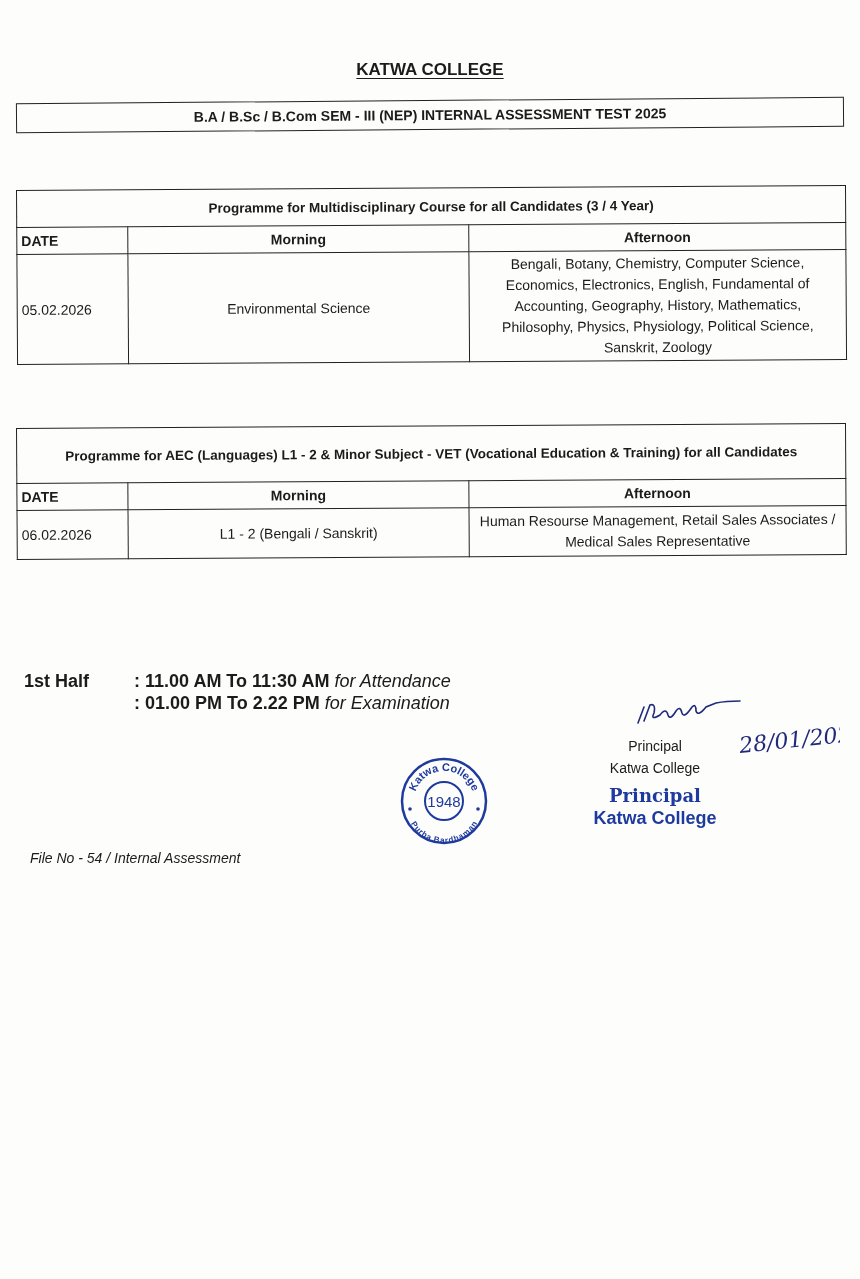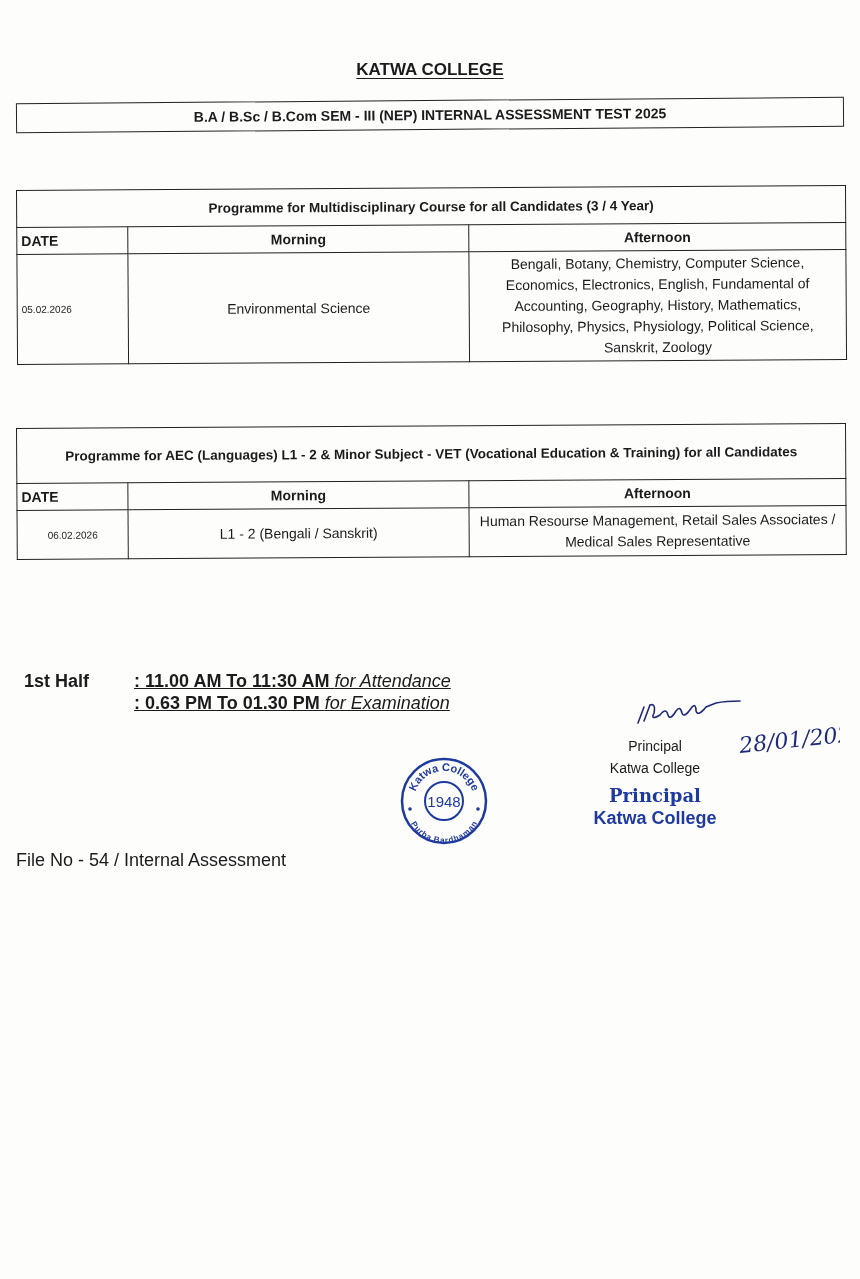--- a/index.html
+++ b/index.html
@@ -10,36 +10,36 @@
   .subtitle-box{position:absolute;top:100px;left:16px;width:826px;height:28px;border:1.5px solid #222;
          transform:rotate(-0.45deg);display:flex;align-items:center;justify-content:center;
          font-size:14px;font-weight:bold;}
   table.sched{position:absolute;border-collapse:collapse;left:16px;width:830px;font-size:14px;transform-origin:left top;}
   table.sched td{border:1.5px solid #222;padding:3px 4px;}
   .t1{top:190px;transform:rotate(-0.35deg);}
   .t2{top:428px;transform:rotate(-0.35deg);}
   .prog{text-align:center;font-weight:bold;height:30px;font-size:13.5px;}
   .hdr td{font-weight:bold;height:20px;font-size:14px;}
   .hdr .c{text-align:center;}
-  .datecell{width:102px;text-align:left;font-size:10px;}
+  .datecell{width:102px;text-align:left;font-size:14px;}
   .morncell{width:332px;text-align:center;}
   .aftcell{text-align:center;line-height:21px;}
   .timing{position:absolute;top:670px;left:24px;font-size:18px;}
   .trow{display:flex;height:22px;align-items:center;}
   .tlabel{width:110px;font-weight:bold;}
-  .tval{font-weight:bold;text-decoration:underline;}
+  .tval{font-weight:bold;}
   .tval i{font-weight:normal;}
   .stamp{position:absolute;left:400px;top:757px;width:88px;height:88px;}
   .sig{position:absolute;left:600px;top:695px;width:240px;height:80px;}
   .principal-text{position:absolute;left:600px;top:735px;font-size:14px;text-align:center;width:110px;line-height:22px;}
   .principal-seal{position:absolute;left:570px;top:785px;width:170px;text-align:center;color:#1f3a9e;
          font-weight:bold;line-height:22px;}
   .principal-seal .p{font-family:"DejaVu Serif",serif;font-size:18px;}
   .principal-seal .k{font-family:"Liberation Sans",sans-serif;font-size:18px;}
-  .fileno{position:absolute;left:16px;top:850px;font-size:18px;}
+  .fileno{position:absolute;left:30px;top:850px;font-size:14px;font-style:italic;}
 </style>
 </head>
 <body>
 
 <div class="title">KATWA COLLEGE</div>
 <div class="subtitle-box">
   <span>B.A / B.Sc / B.Com SEM - III (NEP) INTERNAL ASSESSMENT TEST 2025</span>
 </div>
 
 <table class="sched t1">
@@ -64,35 +64,35 @@
   <tbody>
       <tr>
         <td colspan="3" class="prog" style="height:48px;">Programme for AEC (Languages)  L1 - 2 &amp; Minor Subject - VET (Vocational Education &amp; Training) for all Candidates</td>
       </tr>
   <tr class="hdr">
     <td>DATE</td>
     <td class="c">Morning</td>
     <td class="c">Afternoon</td>
   </tr>
   <tr>
-    <td class="datecell" style="height:38px;text-align:center;">06.02.2026</td>
+    <td class="datecell" style="height:38px;">06.02.2026</td>
     <td class="morncell">L1 - 2 (Bengali / Sanskrit)</td>
     <td class="aftcell">Human Resourse Management, Retail Sales Associates / Medical Sales Representative</td>
   </tr>
 </tbody>
   </table>
 
 <div class="timing">
   <div class="trow">
     <span class="tlabel">1st Half</span>
     <span class="tval"><span>: 11.00 AM To 11:30 AM </span><i>for Attendance</i></span>
   </div>
   <div class="trow">
     <span class="tlabel"></span>
-    <span class="tval"><span>: 0.63 PM To 01.30 PM </span><i>for Examination</i></span>
+    <span class="tval"><span>: 01.00 PM To 2.22 PM </span><i>for Examination</i></span>
   </div>
 </div>
 
 <svg class="stamp" viewBox="0 0 88 88">
   <defs>
     <path id="arcTop" d="M 14 44 A 30 30 0 0 1 74 44"></path>
     <path id="arcBot" d="M 12 48 A 32 32 0 0 0 76 48"></path>
   </defs>
   <circle cx="44" cy="44" r="42" fill="none" stroke="#1f3a9e" stroke-width="2.5"></circle>
   <circle cx="44" cy="44" r="19" fill="none" stroke="#1f3a9e" stroke-width="2"></circle>

